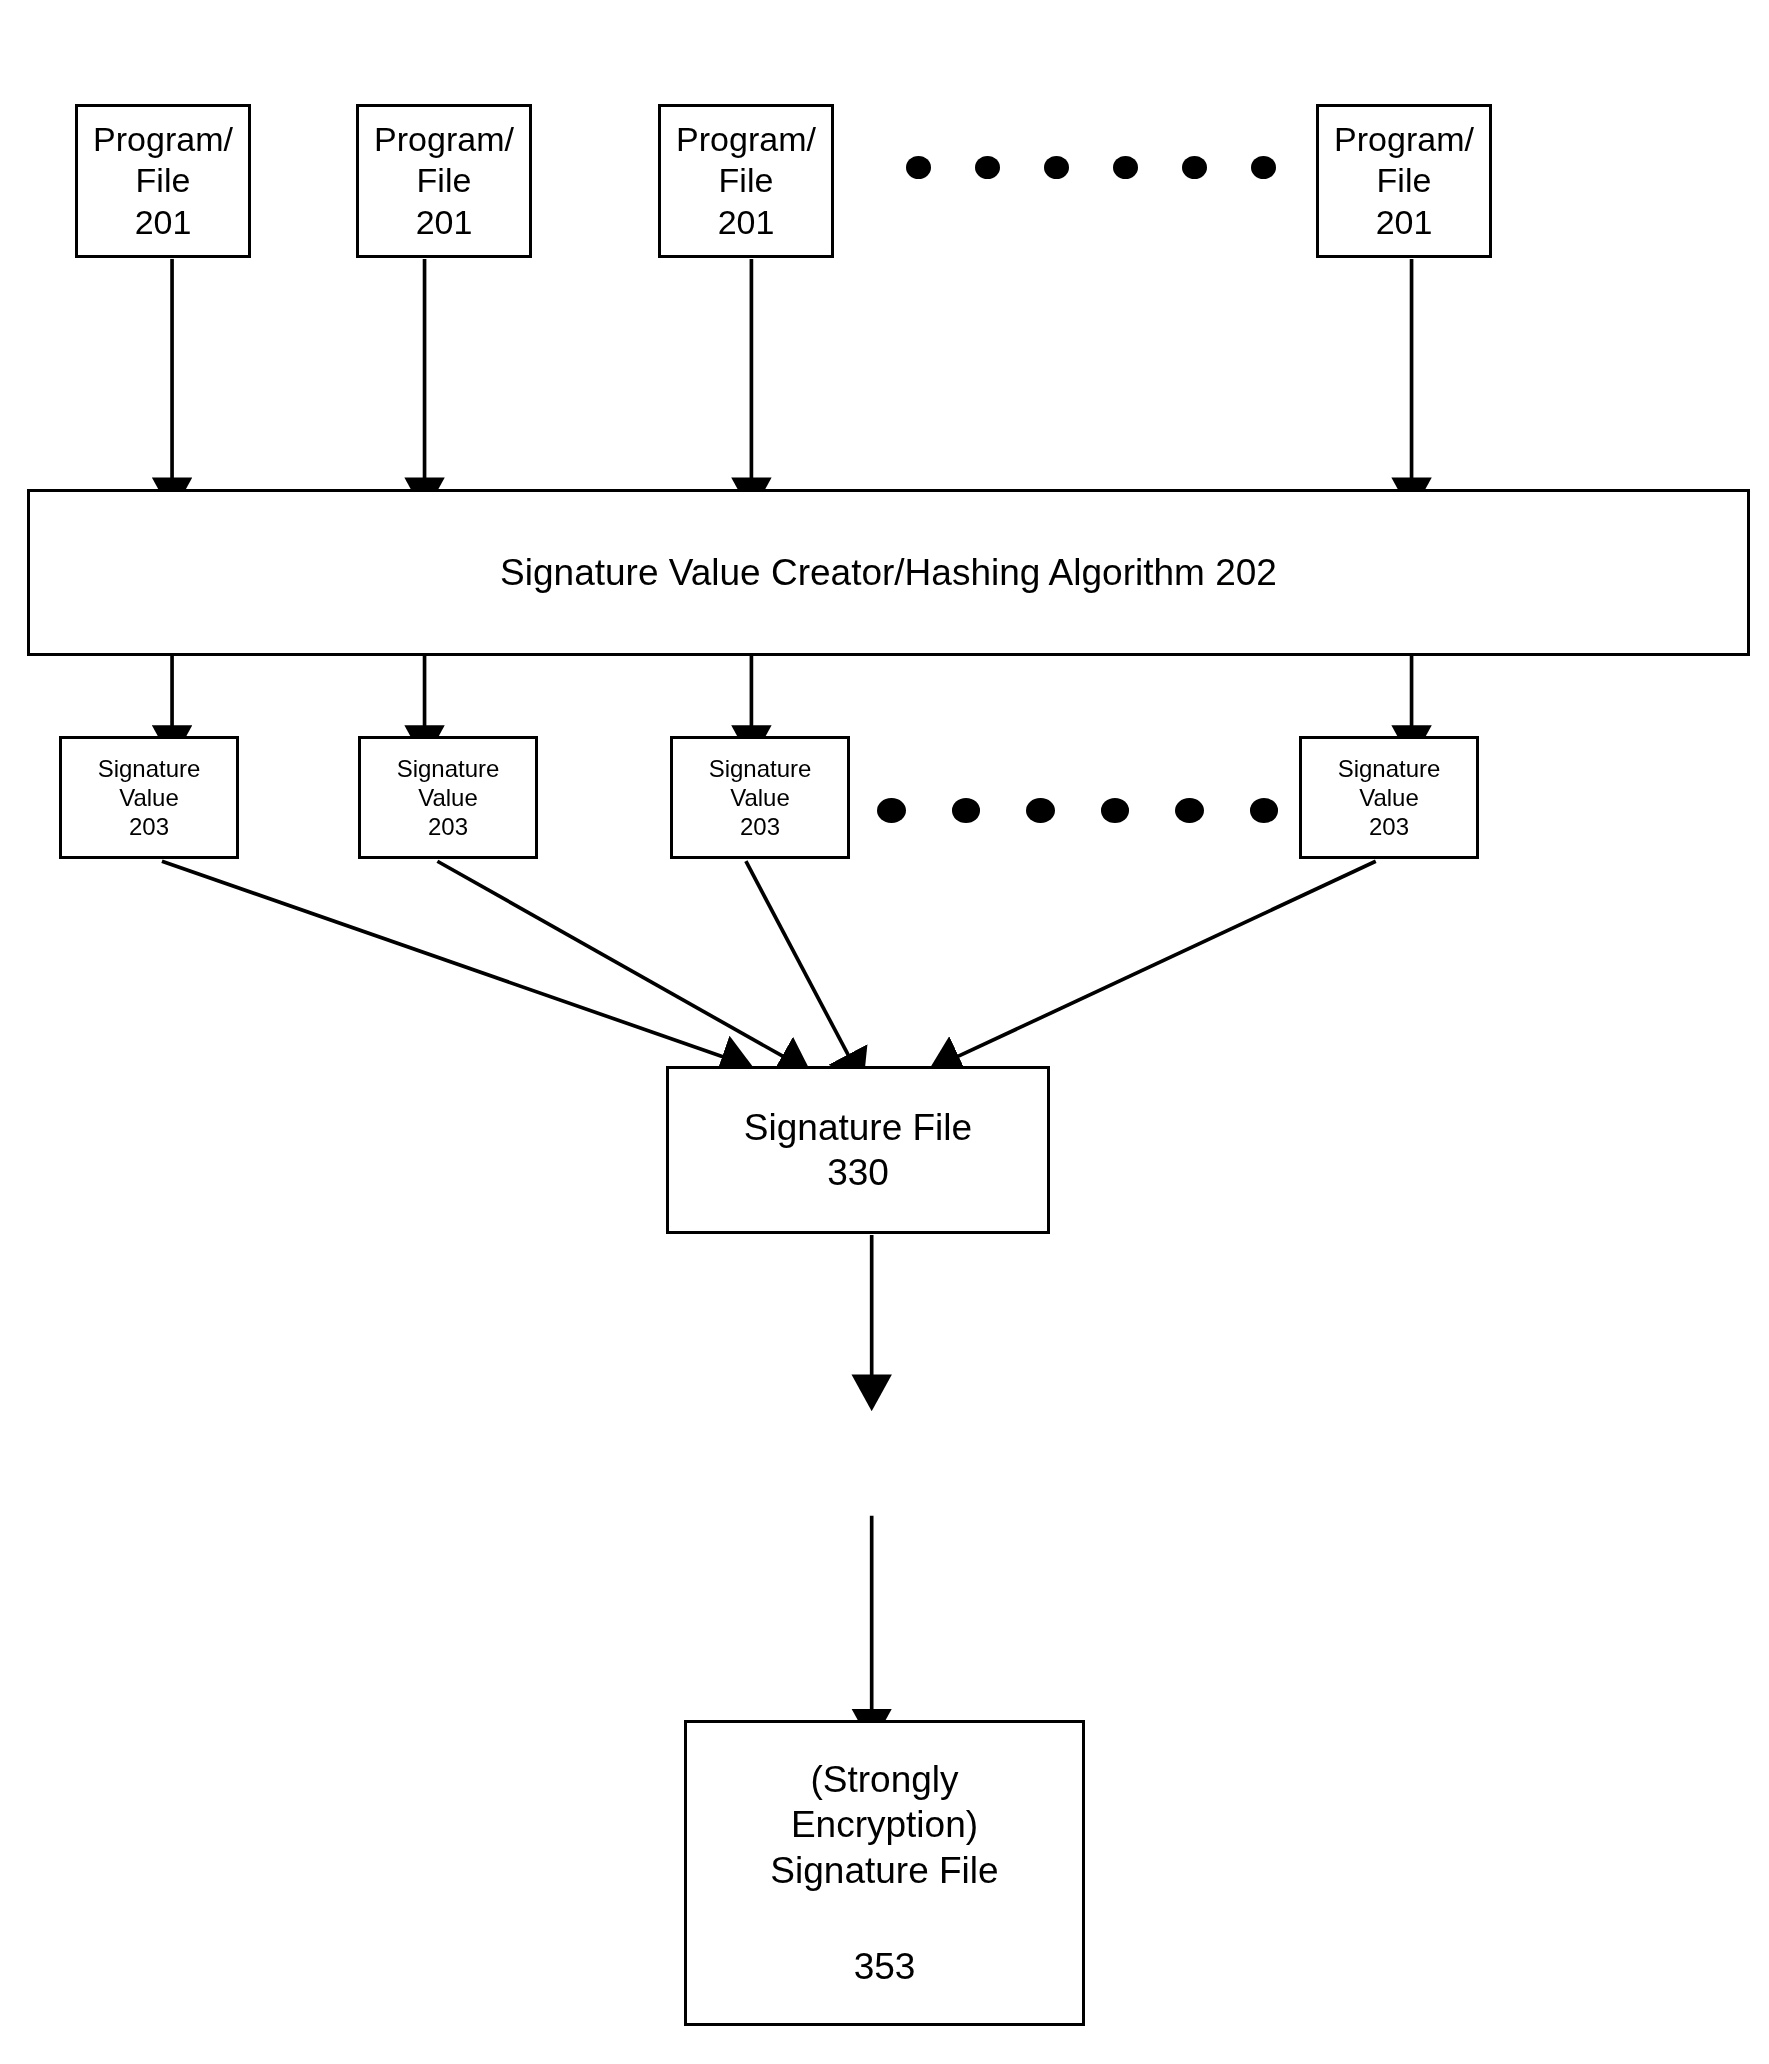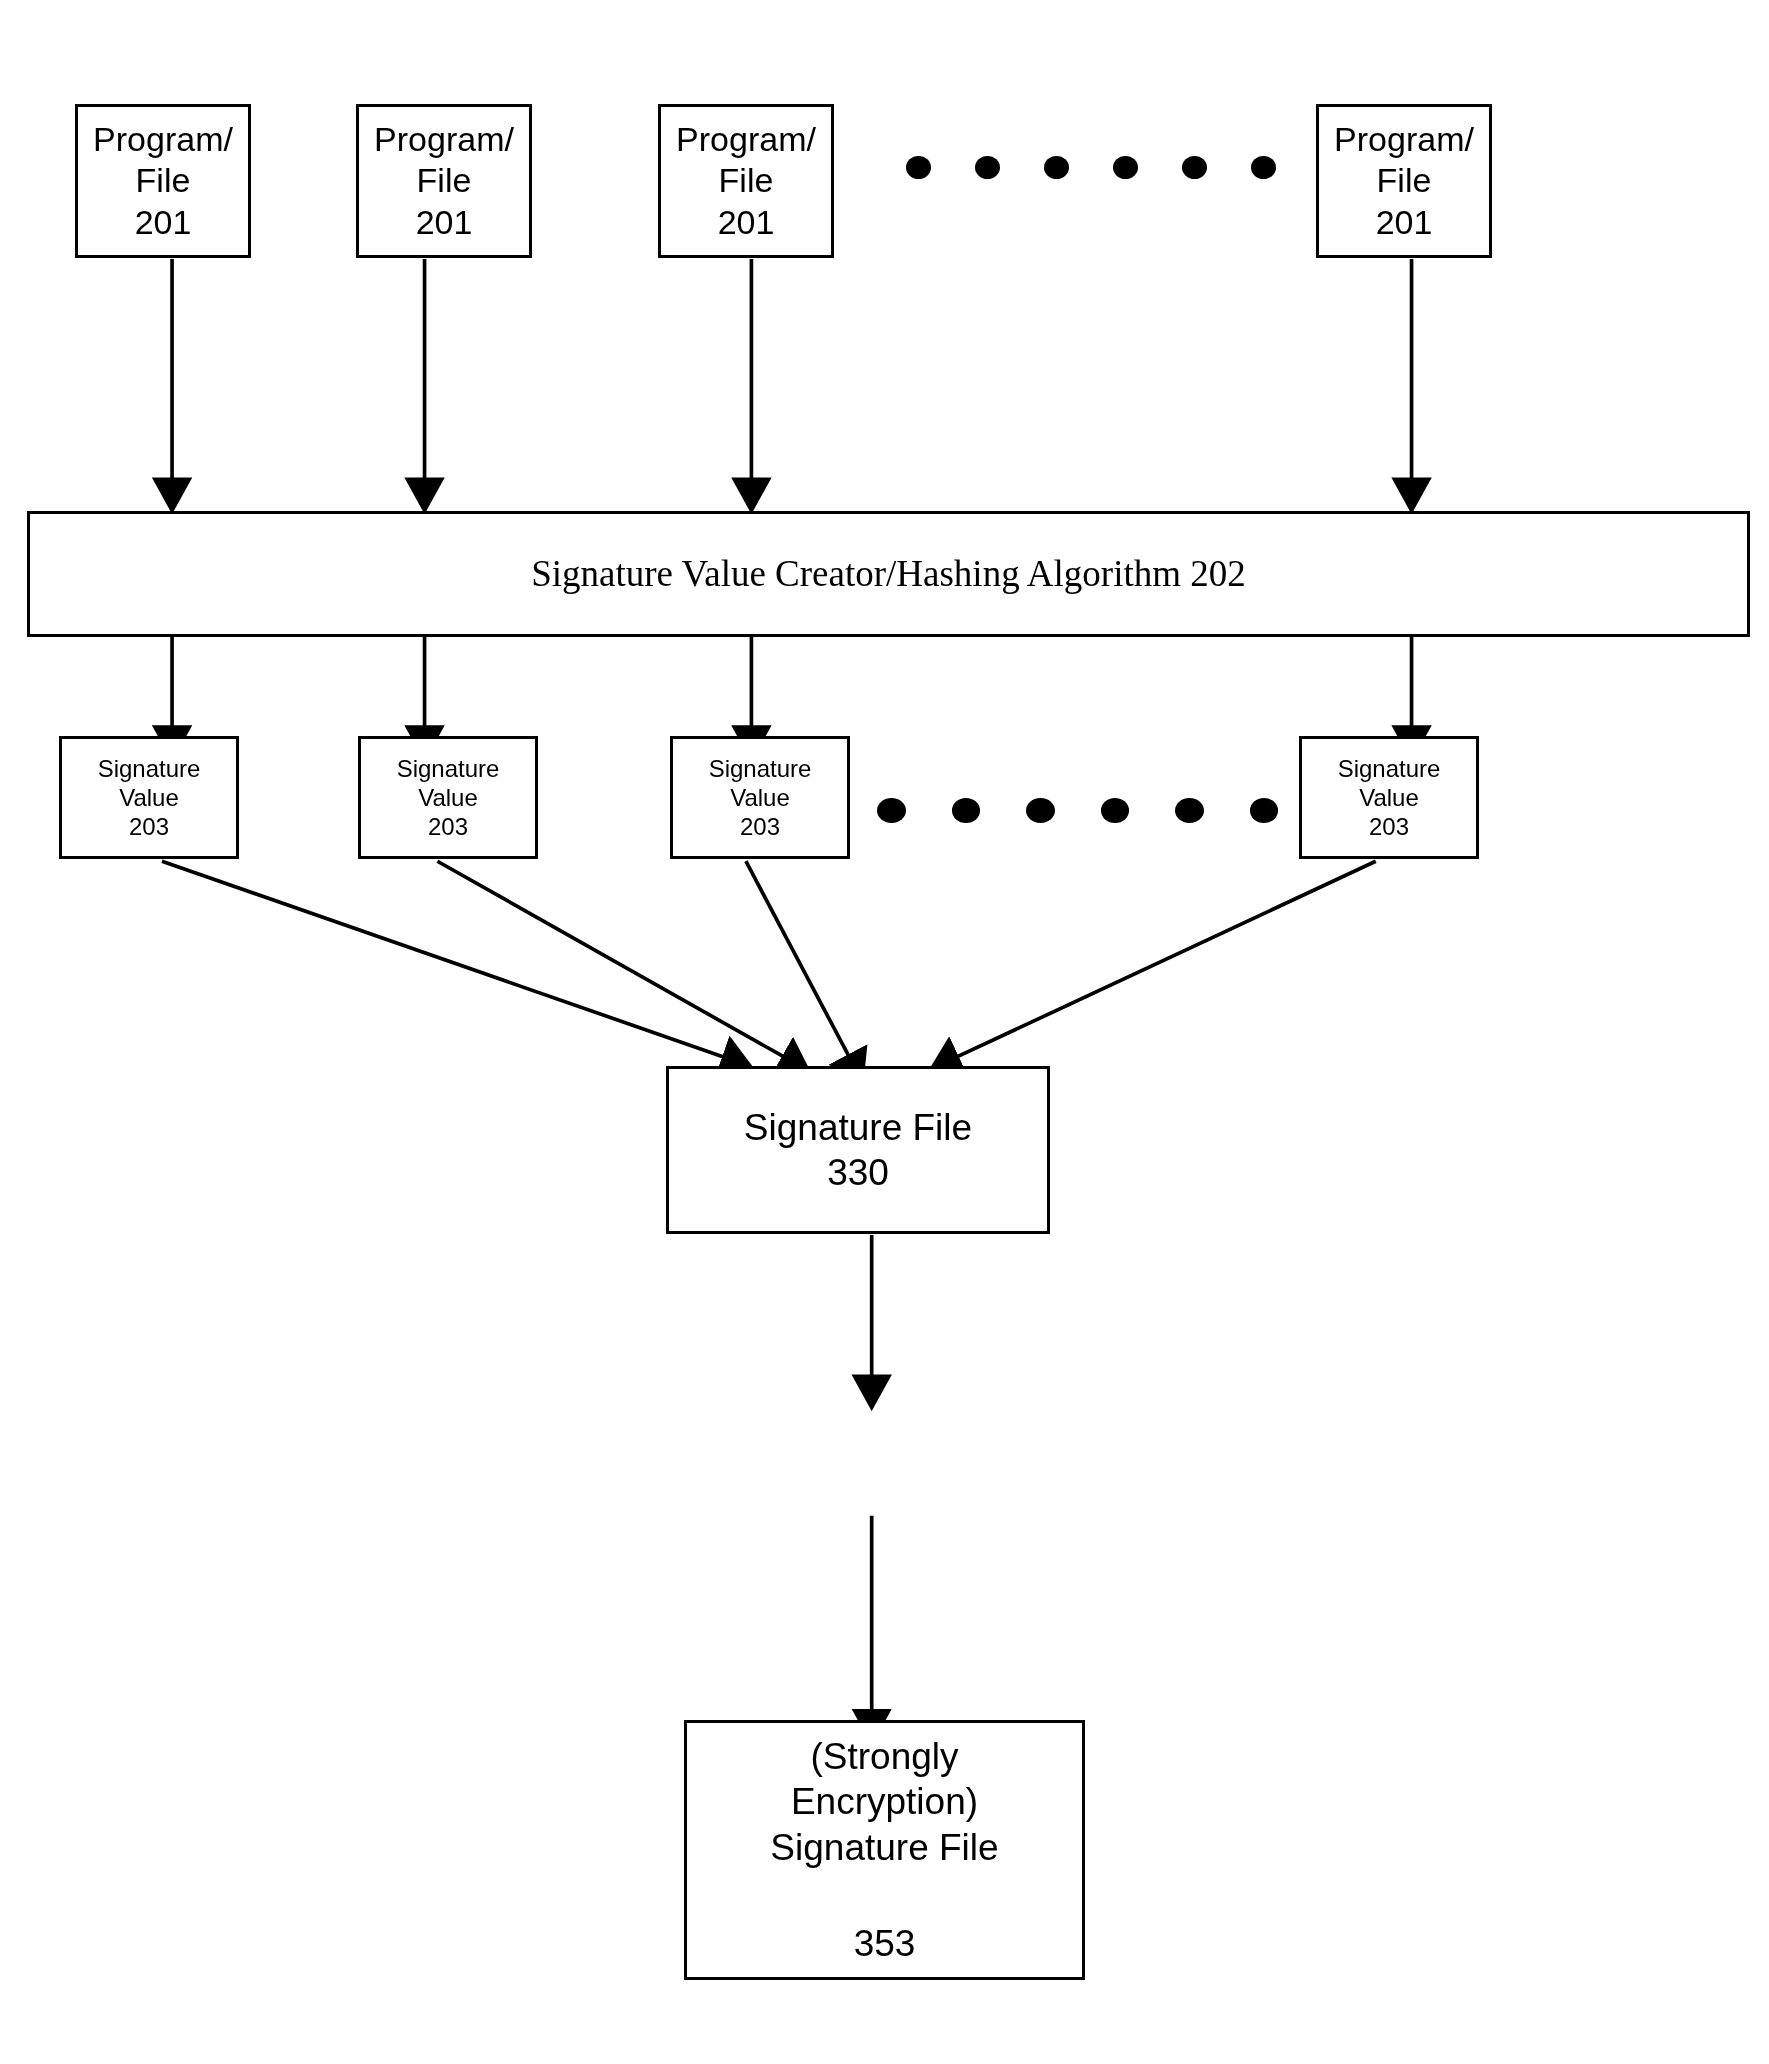--- a/index.html
+++ b/index.html
@@ -52,45 +52,44 @@
     font-size: 34px;
   }
   .sv-box {
     width: 180px;
     height: 123px;
     font-size: 24px;
     margin-left: 20px;
   }
   .wide-bar {
     left: 27px;
-    top: 511px;
+    top: 489px;
     width: 1723px;
-    height: 126px;
-    font-size: 37px;
-    font-family: Liberation Serif, serif;
+    height: 167px;
+    font-size: 37px;
   }
   .sig-file {
     left: 666px;
     top: 1066px;
     width: 384px;
     height: 168px;
     font-size: 37px;
   }
   .opt-enc {
     left: 381px;
     top: 1386px;
     width: 981px;
     height: 129px;
     font-size: 37px;
   }
   .final-box {
     left: 684px;
     top: 1720px;
     width: 401px;
-    height: 260px;
+    height: 306px;
     font-size: 37px;
   }
   .final-box .gap {
     height: 51px;
   }
   .ellipsis {
     position: absolute;
     display: flex;
     align-items: center;
   }

